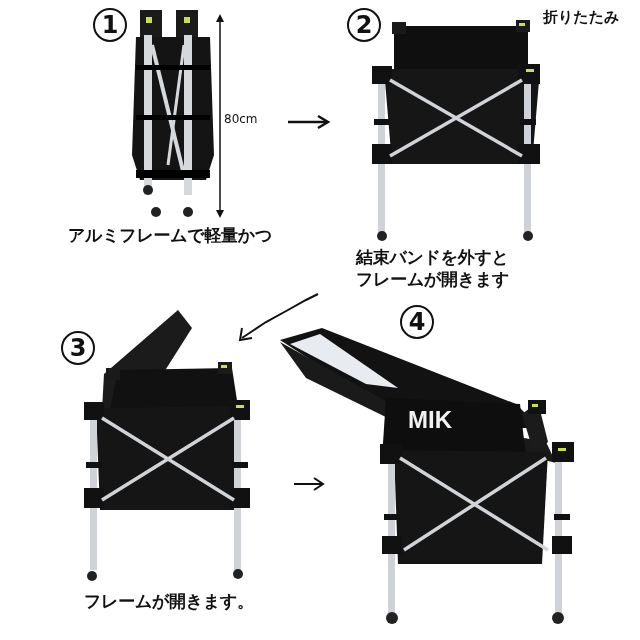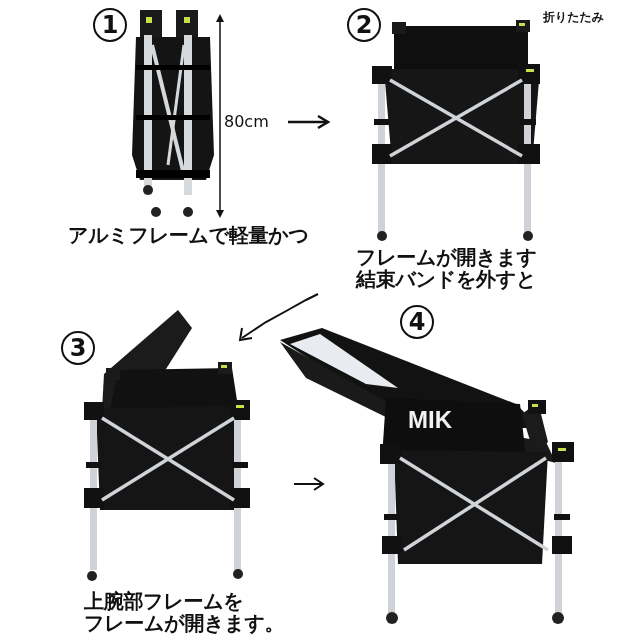--- a/index.html
+++ b/index.html
@@ -2,24 +2,24 @@
 <html><head>
 <meta charset="utf-8">
 <style>
   html, body { margin:0; padding:0; background:#ffffff; }
   body { width:640px; height:640px; position:relative; overflow:hidden;
          font-family:"DejaVu Sans","Liberation Sans",sans-serif; color:#111; }
   .abs { position:absolute; }
   .step-num { width:34px; height:34px; border:2px solid #111; border-radius:50%;
               display:flex; align-items:center; justify-content:center;
               font-weight:bold; font-size:24px; line-height:1; background:#fff; box-sizing:border-box; }
-  .caption { font-weight:bold; font-size:20px; line-height:22px; white-space:nowrap; letter-spacing:-0.3px; }
+  .caption { font-weight:bold; font-size:17px; line-height:22px; white-space:nowrap; letter-spacing:-0.3px; }
   .caption div { display:block; }
-  .title { font-weight:bold; font-size:12px; line-height:26px; white-space:nowrap; }
-  .dim { font-size:16px; }
+  .title { font-weight:bold; font-size:15px; line-height:26px; white-space:nowrap; }
+  .dim { font-size:12px; }
   svg { position:absolute; overflow:visible; }
 </style>
 </head>
 <body>
 
 <div class="abs title" style="left:543px; top:4px;">
   <div>折りたたみ</div>
 </div>
 
 <div class="abs step-num" style="left:93px; top:8px;">
@@ -90,22 +90,22 @@
   <rect x="148" y="105" width="16" height="6" fill="#111"></rect>
 
   <line x1="18" y1="66" x2="150" y2="142" stroke="#d0d4d8" stroke-width="3.5"></line>
   <line x1="150" y1="66" x2="18" y2="142" stroke="#d0d4d8" stroke-width="3.5"></line>
 
   <circle cx="10" cy="222" r="5" fill="#222"></circle>
   <circle cx="156" cy="222" r="5" fill="#222"></circle>
 </svg>
 
 <div class="abs caption" style="left:356px; top:246px;">
+  <div>結束バンドを外すと</div>
   <div>フレームが開きます</div>
-  <div>結束バンドを外すと</div>
 </div>
 
 <svg style="left:236px; top:292px;" width="86" height="52" viewBox="0 0 86 52">
   <path d="M82 2 L70 8 L52 18 L30 30 L6 46" fill="none" stroke="#111" stroke-width="2"></path>
   <polyline points="6,36 4,48 16,46" fill="none" stroke="#111" stroke-width="2"></polyline>
 </svg>
 
 <div class="abs step-num" style="left:61px; top:331px;">
   <span>3</span>
 </div>
@@ -133,21 +133,20 @@
   <rect x="150" y="152" width="16" height="6" fill="#111"></rect>
 
   <line x1="20" y1="108" x2="152" y2="190" stroke="#d0d4d8" stroke-width="3.5"></line>
   <line x1="152" y1="108" x2="20" y2="190" stroke="#d0d4d8" stroke-width="3.5"></line>
 
   <circle cx="10" cy="266" r="5" fill="#222"></circle>
   <circle cx="156" cy="264" r="5" fill="#222"></circle>
 </svg>
 
 <div class="abs caption" style="left:84px; top:590px;">
-  <div>上腕部フレームを</div>
   <div>フレームが開きます。</div>
 </div>
 
 <svg style="left:294px; top:476px;" width="32" height="16" viewBox="0 0 32 16">
   <line x1="0" y1="8" x2="28" y2="8" stroke="#111" stroke-width="2"></line>
   <polyline points="20,2 29,8 20,14" fill="none" stroke="#111" stroke-width="2"></polyline>
 </svg>
 
 <div class="abs step-num" style="left:400px; top:305px;">
   <span>4</span>

